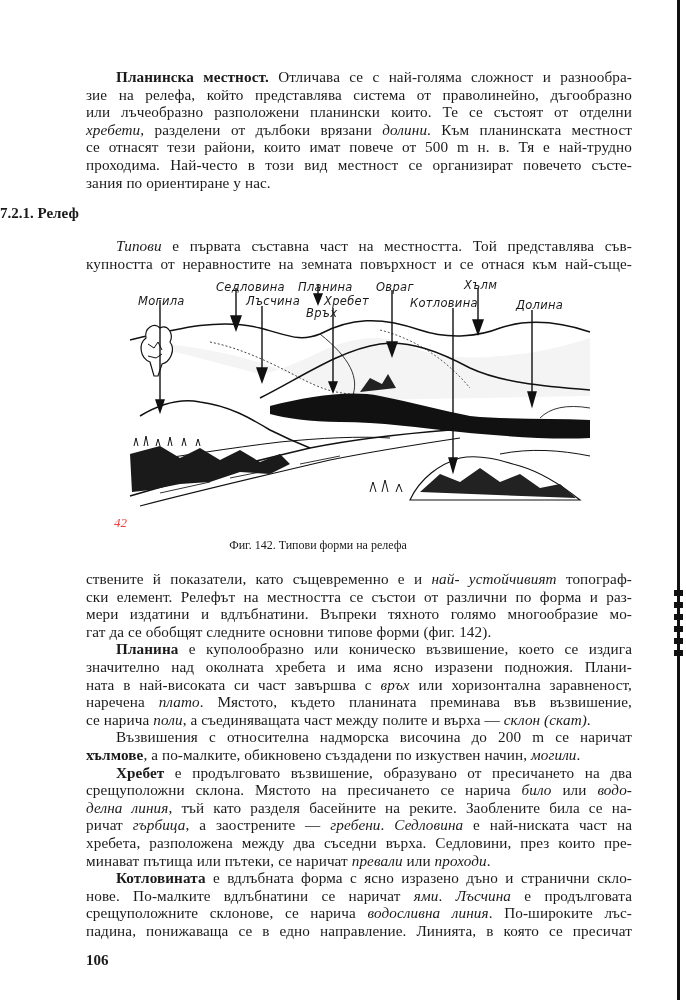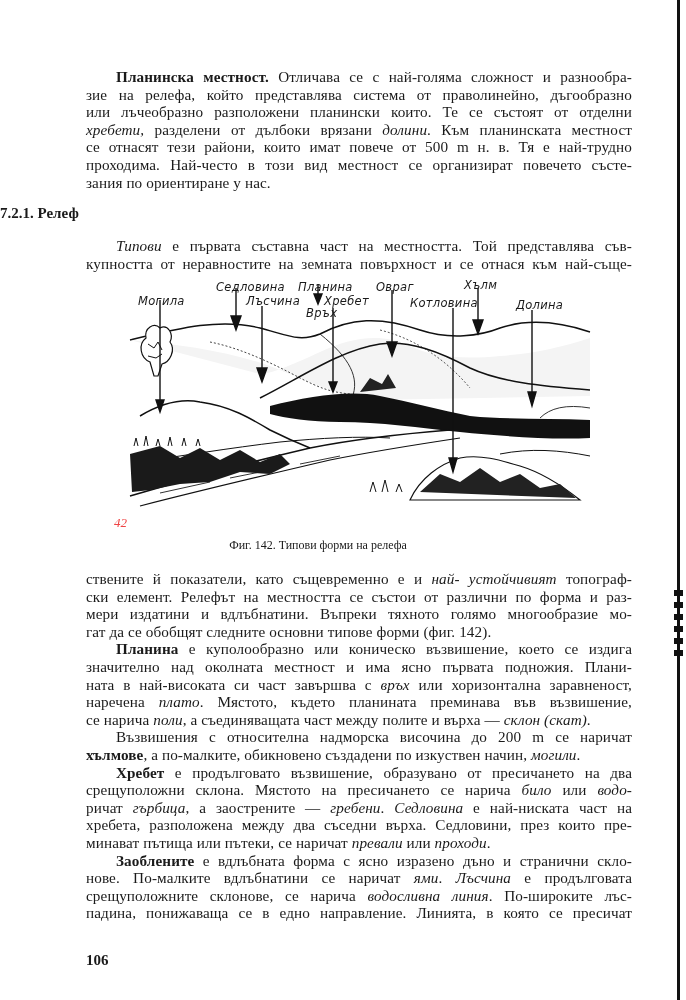--- a/index.html
+++ b/index.html
@@ -140,30 +140,31 @@
 
 <div class="scribble">42</div>
 <div class="caption">Фиг. 142. Типови форми на релефа</div>
 
 <div class="text-block" id="body" style="top:570px;">
     <span class="line"><span>ствените й показатели, като същевременно е и </span><i>най- устойчивият</i><span> топограф-</span></span>
     <span class="line"><span>ски елемент.  Релефът  на местността се състои от различни по форма и раз-</span></span>
     <span class="line"><span>мери издатини и вдлъбнатини. Въпреки тяхното голямо многообразие мо-</span></span>
     <span class="line last"><span>гат да се обобщят следните основни типове форми (фиг. 142).</span></span>
     <span class="line indent"><b>Планина</b><span> е куполообразно или коническо възвишение, което се издига</span></span>
-    <span class="line"><span>значително над околната местност и има ясно първата подножия. Плани-</span></span>
+    <span class="line"><span>значително над околната хребета и има ясно изразени подножия. Плани-</span></span>
     <span class="line"><span>ната в най-високата си част завършва с </span><i>връх</i><span> или хоризонтална заравненост,</span></span>
     <span class="line"><span>наречена </span><i>плато</i><span>. Мястото, където планината преминава във възвишение,</span></span>
     <span class="line last"><span>се нарича </span><i>поли</i><span>, а съединяващата част между полите и върха — </span><i>склон (скат)</i><span>.</span></span>
     <span class="line indent"><span>Възвишения с относителна надморска височина до 200 m се наричат</span></span>
     <span class="line last"><b>хълмове</b><span>, а по-малките, обикновено създадени по изкуствен начин, </span><i>могили</i><span>.</span></span>
     <span class="line indent"><b>Хребет</b><span> е продълговато възвишение, образувано от пресичането на два</span></span>
     <span class="line"><span>срещуположни склона. Мястото на пресичането се нарича </span><i>било</i><span> или </span><i>водо-</i></span>
+    <span class="line"><i>делна линия</i><span>, тъй като разделя басейните на реките. Заоблените била се на-</span></span>
     <span class="line"><span>ричат </span><i>гърбица</i><span>, а заострените — </span><i>гребени</i><span>. </span><i>Седловина</i><span> е най-ниската част на</span></span>
     <span class="line"><span>хребета, разположена между два съседни върха. Седловини, през които пре-</span></span>
     <span class="line last"><span>минават пътища или пътеки, се наричат </span><i>превали</i><span> или </span><i>проходи</i><span>.</span></span>
-    <span class="line indent"><b>Заоблените</b><span> е вдлъбната форма с ясно изразено дъно и странични скло-</span></span>
+    <span class="line indent"><b>Котловината</b><span> е вдлъбната форма с ясно изразено дъно и странични скло-</span></span>
     <span class="line"><span>нове. По-малките вдлъбнатини се наричат </span><i>ями</i><span>. </span><i>Лъсчина</i><span> е продълговата</span></span>
     <span class="line"><span>срещуположните склонове, се нарича </span><i>водосливна линия</i><span>. По-широките лъс-</span></span>
     <span class="line"><span>падина, понижаваща се в едно направление. Линията, в която се пресичат</span></span>
   </div>
 
 <div class="page-number">106</div>
 
 </body></html>

